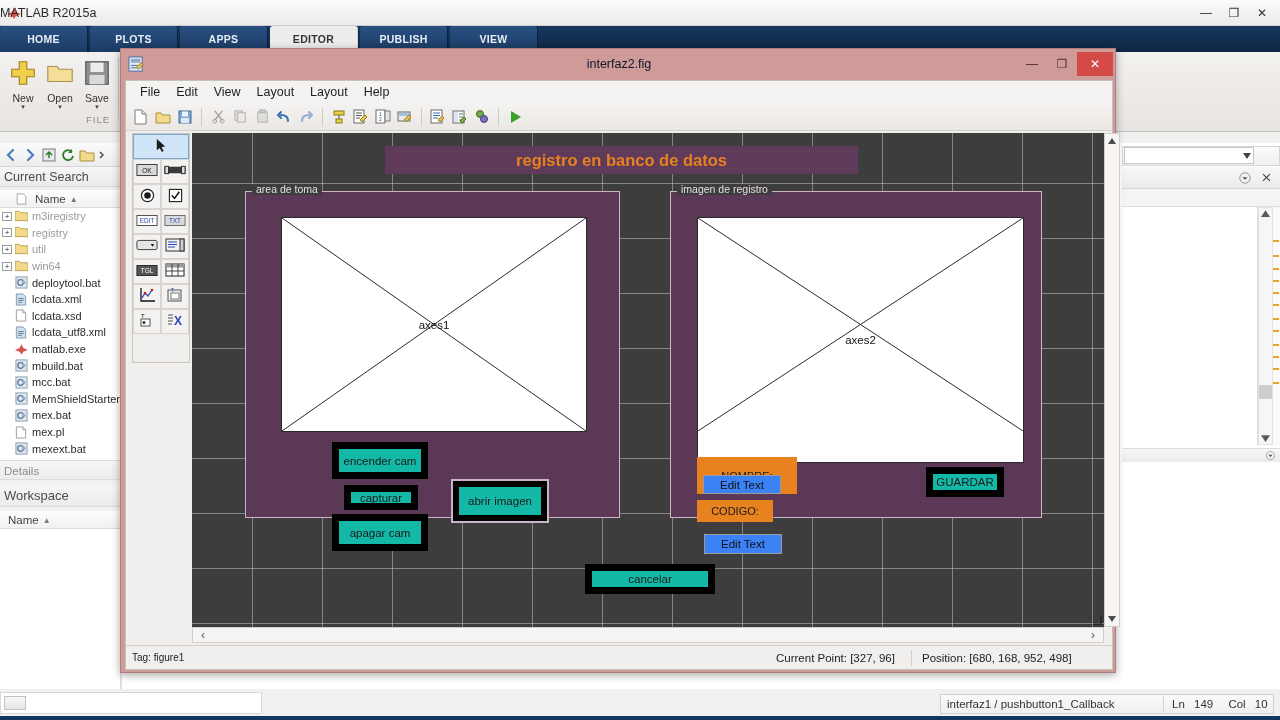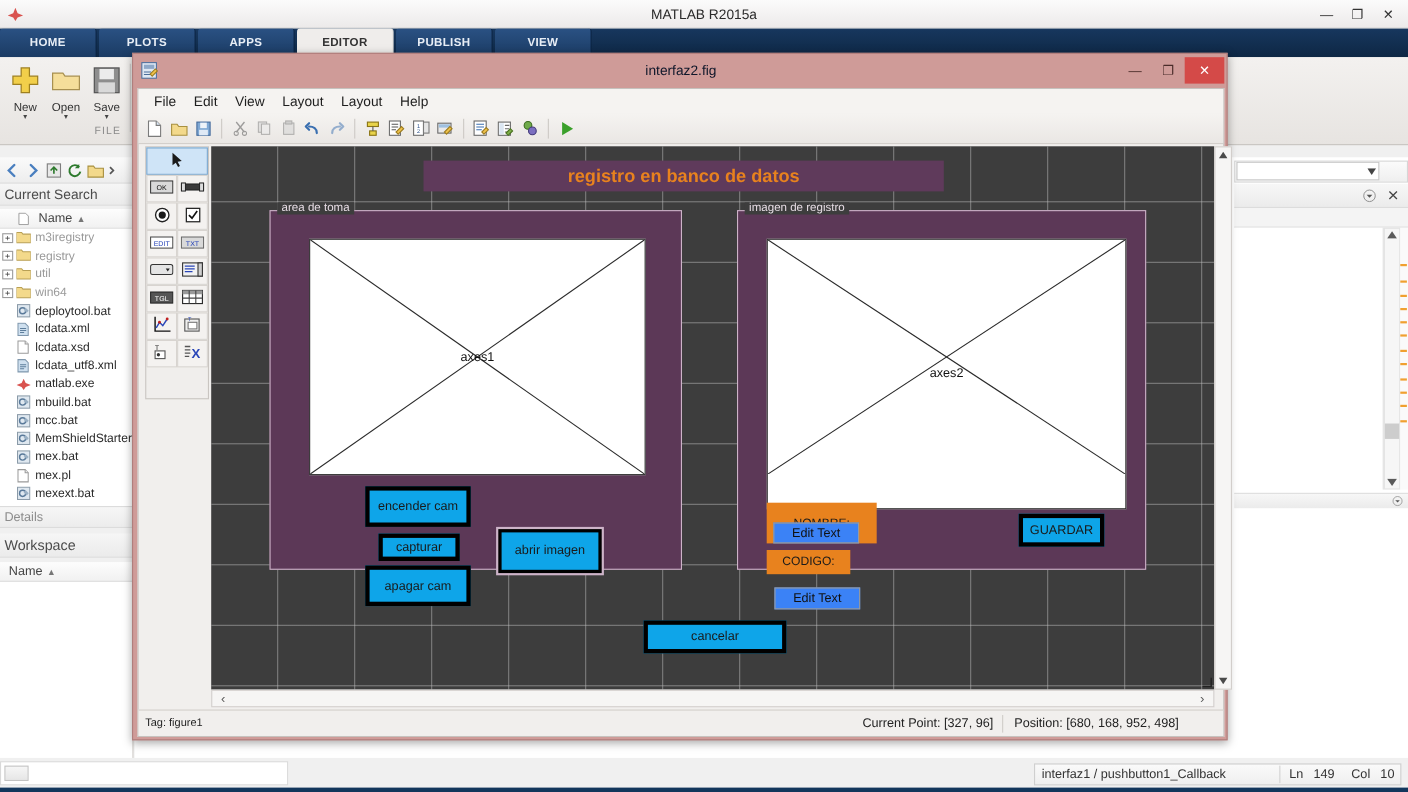--- a/index.html
+++ b/index.html
@@ -14,21 +14,21 @@
   #root { position:relative; width:1280px; height:720px; }
 
   
   .ml-titlebar{
     position:absolute; left:0; top:0; width:1280px; height:26px;
     background:linear-gradient(#fbfbfb,#eceaea);
     border-bottom:1px solid #cfcfcf;
   }
   .ml-title{
     position:absolute; left:0; top:0; width:1280px; height:26px;
-    line-height:26px; text-align:center; font-size:12.5px; color:#2a2a2a;
+    line-height:26px; font-size:12.5px; color:#2a2a2a;
   }
   .ml-logo{
     position:absolute; left:6px; top:5px; width:16px; height:16px;
   }
   .win-btns{ position:absolute; right:4px; top:3px; display:flex; gap:0px; }
   .win-btn{ width:28px; height:20px; display:flex; align-items:center; justify-content:center;
             font-size:12px; color:#333; }
 
   .ml-toolstrip{
     position:absolute; left:0; top:26px; width:1280px; height:26px;
@@ -205,21 +205,21 @@
     position:absolute; left:6px; top:-8px; padding:0 4px; background:#3d3d3d;
     color:#e6dce4; font-size:10.5px; line-height:11px;
   }
   .gaxes{ position:absolute; background:#fff; border:1px solid #2a2a2a; }
   .gaxes svg{ position:absolute; left:0; top:0; }
   .gaxes span{
     position:absolute; left:0; top:50%; width:100%; transform:translateY(-50%);
     text-align:center; font-size:11.5px; color:#111;
   }
   .gbtn{
-    position:absolute; background:#0ea5e9; border:4px solid #000000;
+    position:absolute; background:#14b8a6; border:7px solid #000000;
     display:flex; align-items:center; justify-content:center;
     font-size:11.5px; color:#1a1a1a;
   }
   .gbtn.sel{ outline:2px solid #cdb3c8; outline-offset:-1px; }
   .gstatic{
     position:absolute; background:#e8821e; color:#1a1a1a; font-size:11px;
     display:flex; align-items:center; justify-content:center;
   }
   .gedit{
     position:absolute; background:#3b82f6; border:1px solid #9b9b9b;
@@ -233,21 +233,21 @@
            background:#f6f5f4; border:1px solid #d2cecb; }
   .cv-hsb{ position:absolute; left:66px; top:546px; width:912px; height:16px;
            background:#f6f5f4; border:1px solid #d2cecb; }
   .sb-arrow{ position:absolute; font-size:9px; color:#5a5a5a; display:flex; align-items:center; justify-content:center;}
 
   .guide-status{
     position:absolute; left:0; top:564px; width:986px; height:24px;
     background:#f1efed; border-top:1px solid #d3cfcb; display:flex; align-items:center;
   }
   .gs-tag{ padding-left:6px; font-size:10px; color:#222; width:650px;}
-  .gs-cp{ font-size:11.5px; color:#222; width:135px;text-align:center;}
+  .gs-cp{ font-size:11.5px; color:#222; width:135px;}
   .gs-sep{ width:1px; height:16px; background:#d0ccc8; margin-right:10px;}
   .gs-pos{ font-size:11.5px; color:#222; }
 </style>
 </head>
 <body>
 
 <div id="root">
 
   <div class="ml-titlebar">
     <svg class="ml-logo" viewBox="0 0 16 16">

